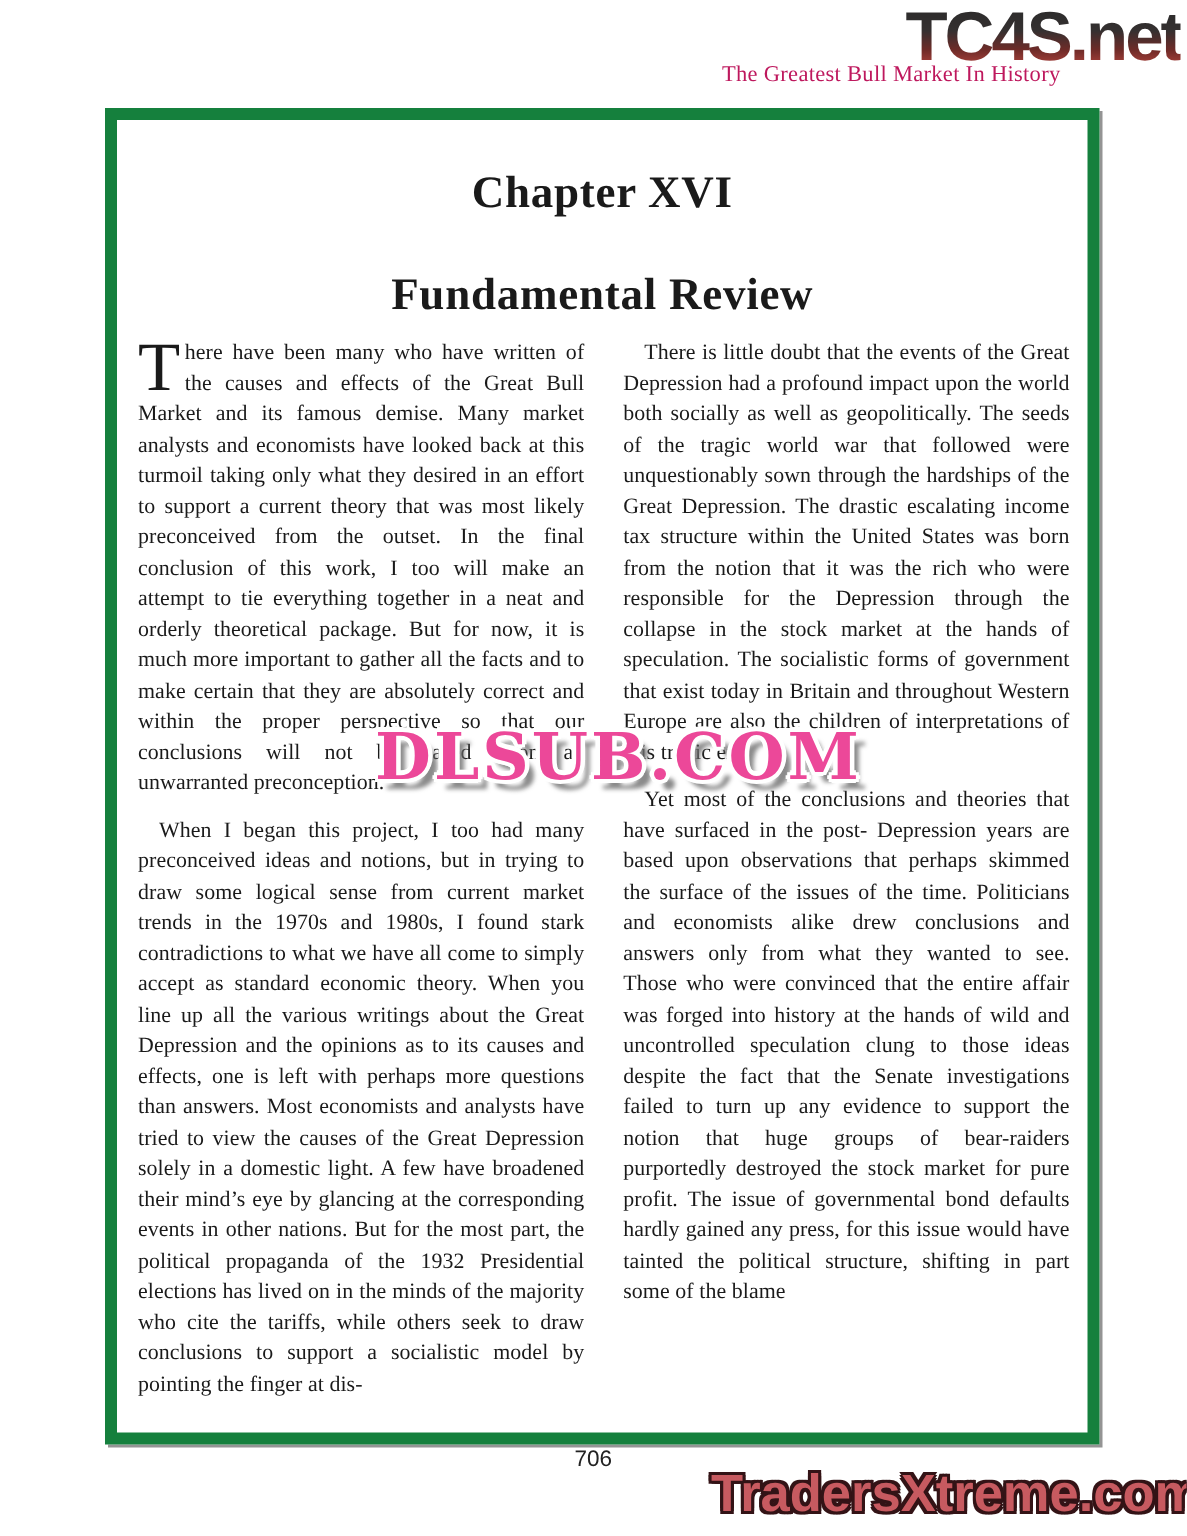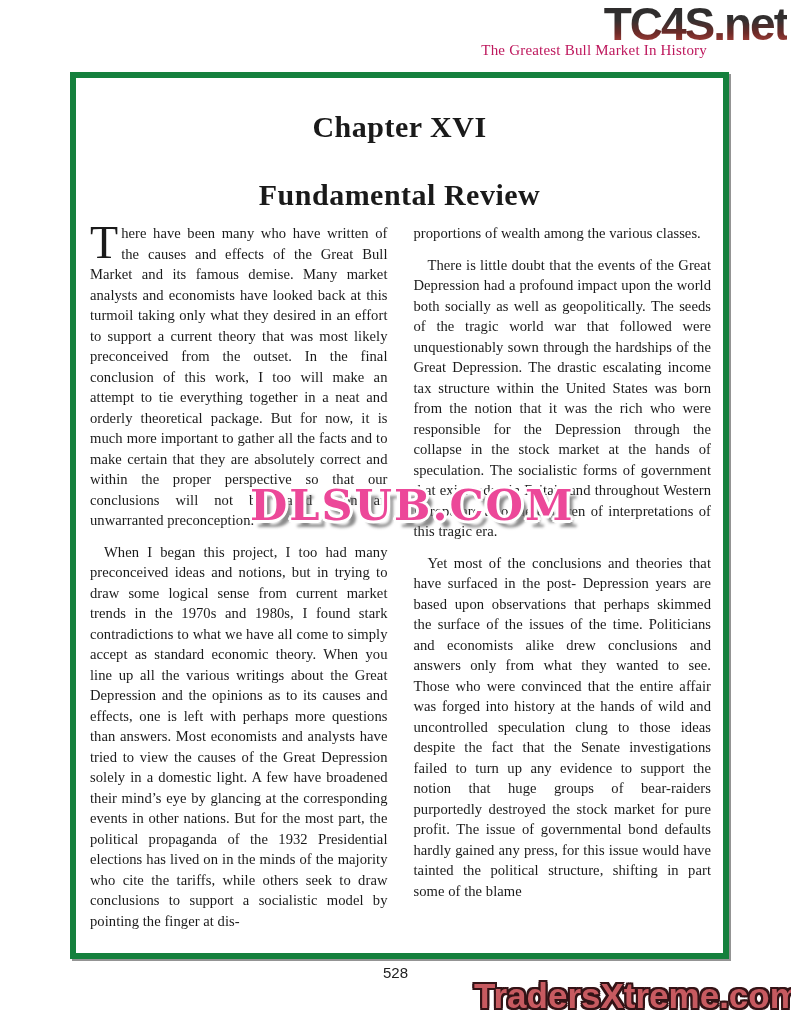--- a/index.html
+++ b/index.html
@@ -18,21 +18,21 @@
     -webkit-background-clip:text;background-clip:text;color:transparent;margin-left:12px;
   }
   .tagline{
     position:absolute;top:42px;right:84px;
     font-size:15px;color:#be185d;letter-spacing:0.2px;
   }
 
   
   .page-frame{
     position:absolute;left:70px;top:72px;width:647px;height:875px;
-    border:6px solid #15803d;background:#fff;
+    border:8px solid #15803d;background:#fff;
     box-shadow:2px 2px 0 rgba(60,60,60,0.55);
   }
   h1.chapter{
     margin:32px 0 0 0;text-align:center;
     font-size:30px;font-weight:bold;letter-spacing:0.5px;
   }
   h2.section{
     margin:34px 0 0 0;text-align:center;
     font-size:30px;font-weight:bold;letter-spacing:0.5px;
   }
@@ -89,24 +89,23 @@
 <main class="page-frame">
   <h1 class="chapter">Chapter XVI</h1>
   <h2 class="section">Fundamental Review</h2>
 
   <div class="columns">
     <div class="col">
       <p class="noindent"><span class="dropcap">T</span><span>here have been many who have written of the causes and effects of the Great Bull Market and its famous demise.  Many market analysts and economists have looked back at this turmoil taking only what they desired in an effort to support a current theory that was most likely preconceived from the outset.  In the final conclusion of this work, I too will make an attempt to tie everything together in a neat and orderly theoretical package.  But for now, it is much more important to gather all the facts and to make certain that they are absolutely correct and within the proper perspective so that our conclusions will not be based upon an unwarranted preconception.</span></p>
       <p>When I began this project, I too had many preconceived ideas and notions, but in trying to draw some logical sense from current market trends in the 1970s and 1980s, I found stark contradictions to what we have all come to simply accept as standard economic theory.  When you line up all the various writings about the Great Depression and the opinions as to its causes and effects, one is left with perhaps more questions than answers.  Most economists and analysts have tried to view the causes of the Great Depression solely in a domestic light.  A few have broadened their mind’s eye by glancing at the corresponding events in other nations.  But for the most part, the political propaganda of the 1932 Presidential elections has lived on in the minds of the majority who cite the tariffs, while others seek to draw conclusions to support a socialistic model by pointing the finger at dis-</p>
     </div>
     <div class="col">
-      <p class="noindent">proportions of wealth among the various classes.</p>
       <p>There is little doubt that the events of the Great Depression had a profound impact upon the world both socially as well as geopolitically.  The seeds of the tragic world war that followed were unquestionably sown through the hardships of the Great Depression.  The drastic escalating income tax structure within the United States was born from the notion that it was the rich who were responsible for the Depression through the collapse in the stock market at the hands of speculation.  The socialistic forms of government that exist today in Britain and throughout Western Europe are also the children of interpretations of this tragic era.</p>
       <p>Yet most of the conclusions and theories that have surfaced in the post- Depression years are based upon observations that perhaps skimmed the surface of the issues of the time.  Politicians and economists alike drew conclusions and answers only from what they wanted to see.  Those who were convinced that the entire affair was forged into history at the hands of wild and uncontrolled speculation clung to those ideas despite the fact that the Senate investigations failed to turn up any evidence to support the notion that huge groups of bear-raiders purportedly destroyed the stock market for pure profit.  The issue of governmental bond defaults hardly gained any press, for this issue would have tainted the political structure, shifting in part some of the blame</p>
     </div>
   </div>
 </main>
 
 <div class="watermark">DLSUB.COM</div>
 
-<div class="pagenum">528</div>
+<div class="pagenum">706</div>
 
 <div class="footer-logo">TradersXtreme.com</div>
 
 </body></html>

